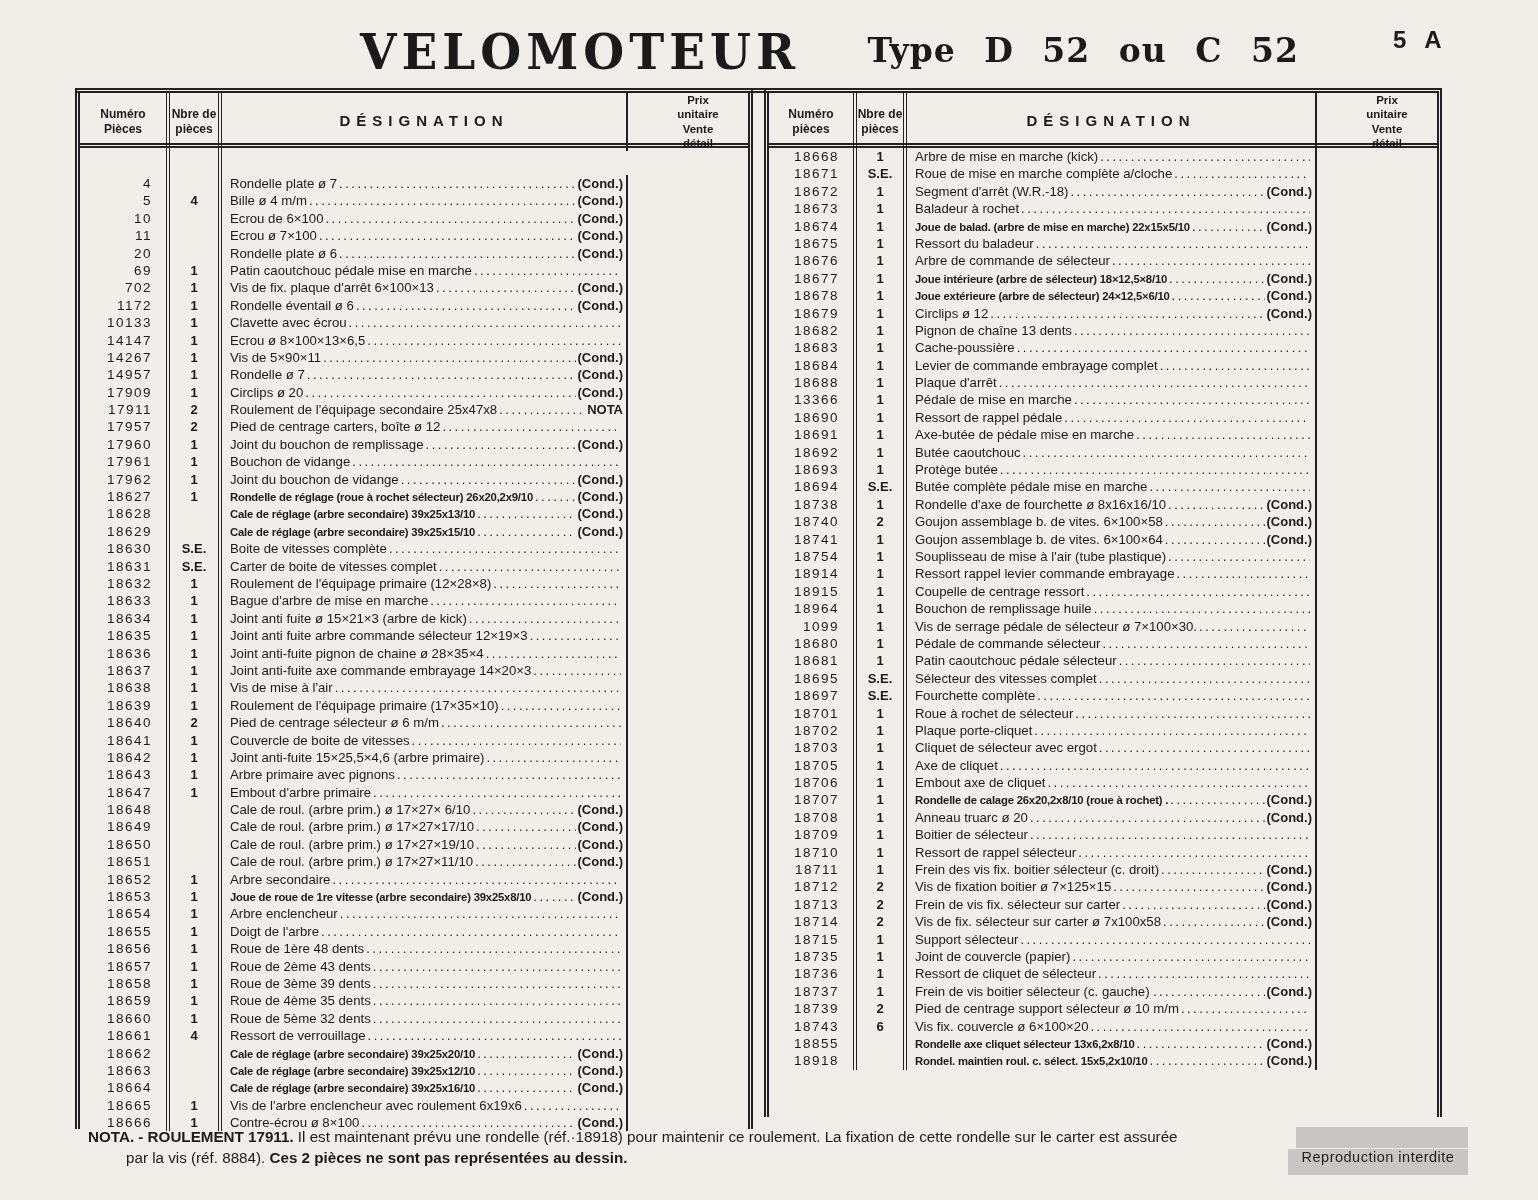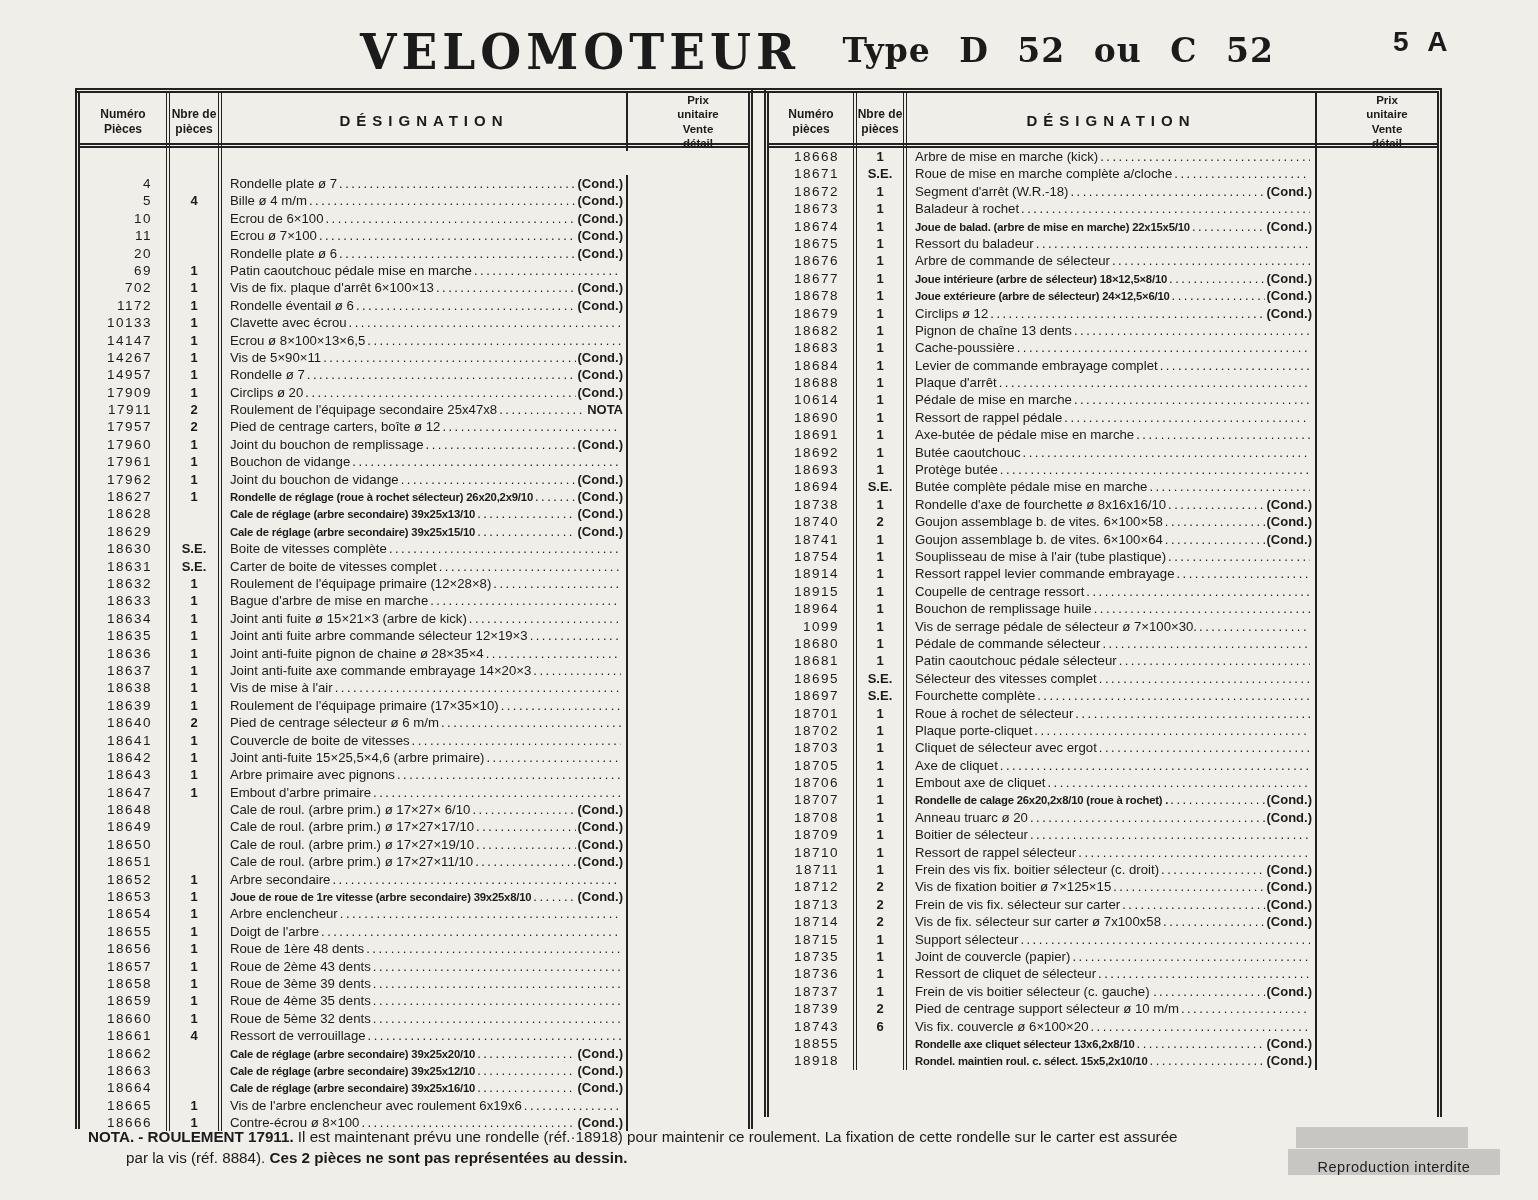--- a/index.html
+++ b/index.html
@@ -7,32 +7,32 @@
     width:1538px;height:1200px;
     background:#f0eee8;
     font-family:"Liberation Sans", sans-serif;
     color:#1b1b1b;
     position:relative;
     overflow:hidden;
   }
   
   .page-number{
     position:absolute;top:26px;left:1393px;
-    font-size:28px;font-weight:bold;letter-spacing:6px;
+    font-size:24px;font-weight:bold;letter-spacing:6px;
     font-family:"Liberation Sans",sans-serif;
   }
   .title-wrap{position:absolute;top:24px;left:360px;white-space:nowrap;}
   .main-title{
     display:inline-block;
     font-family:"DejaVu Serif",serif;
     font-weight:bold;font-size:47px;letter-spacing:5px;
     transform:scaleY(1.05);
   }
   .sub-title{
-    display:inline-block;margin-left:38px;vertical-align:6px;
+    display:inline-block;margin-left:63px;vertical-align:6px;
     font-family:"DejaVu Serif",serif;
     font-weight:bold;font-size:33px;letter-spacing:1px;word-spacing:16px;
   }
   
   .top-rule{
     position:absolute;left:75px;top:88px;width:1357px;height:0;
     border-top:5px double #222;
   }
   
   .parts-table{
@@ -86,23 +86,23 @@
     font-size:15.2px;line-height:21px;z-index:2;
   }
   .nota b{font-weight:bold;}
   .nota .line2{padding-left:38px;}
   
   .stamp-band{
     position:absolute;left:1296px;top:1127px;width:172px;height:21px;
     background:#c7c6c2;z-index:1;
   }
   .stamp-box{
-    position:absolute;left:1288px;top:1149px;width:212px;height:26px;
+    position:absolute;left:1288px;top:1149px;width:180px;height:26px;
     background:#c7c6c2;z-index:1;
-    display:flex;align-items:flex-end;justify-content:center;
+    display:flex;align-items:flex-start;justify-content:center;
     font-size:14.5px;color:#1f1f1f;letter-spacing:0.5px;
   }
 </style>
 </head>
 <body>
 
 <div class="page-number">5 A</div>
 
 <div class="title-wrap">
   <span class="main-title">VELOMOTEUR</span>
@@ -786,21 +786,21 @@
       <div class="grid-row prow">
         <div class="cell cell-num c1">18688</div>
         <div class="cell cell-qty c2">1</div>
         <div class="cell cell-des c3">
           <span class="des-text">Plaque d'arrêt</span>
           <span class="dots">........................................................................................................................</span>
         </div>
         <div class="cell cell-prix"></div>
       </div>
       <div class="grid-row prow">
-        <div class="cell cell-num c1">10614</div>
+        <div class="cell cell-num c1">13366</div>
         <div class="cell cell-qty c2">1</div>
         <div class="cell cell-des c3">
           <span class="des-text">Pédale de mise en marche</span>
           <span class="dots">........................................................................................................................</span>
         </div>
         <div class="cell cell-prix"></div>
       </div>
       <div class="grid-row prow">
         <div class="cell cell-num c1">18690</div>
         <div class="cell cell-qty c2">1</div>

